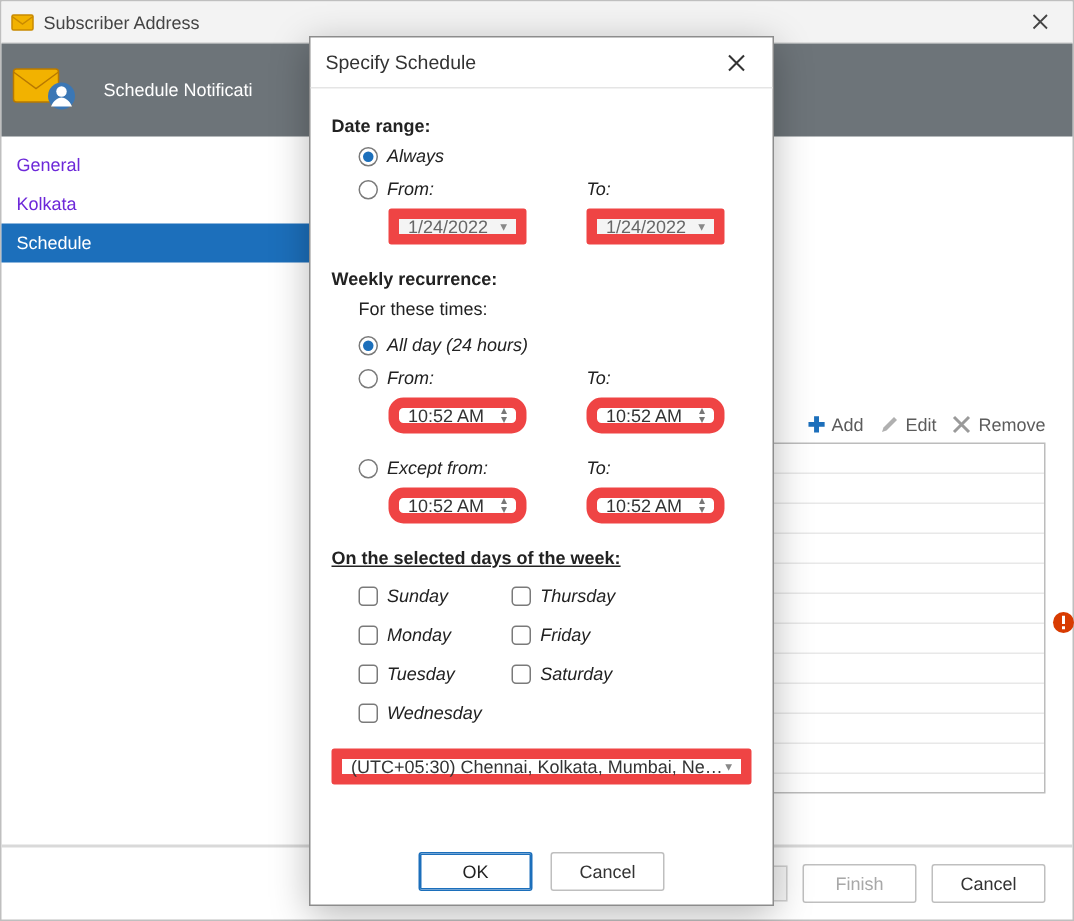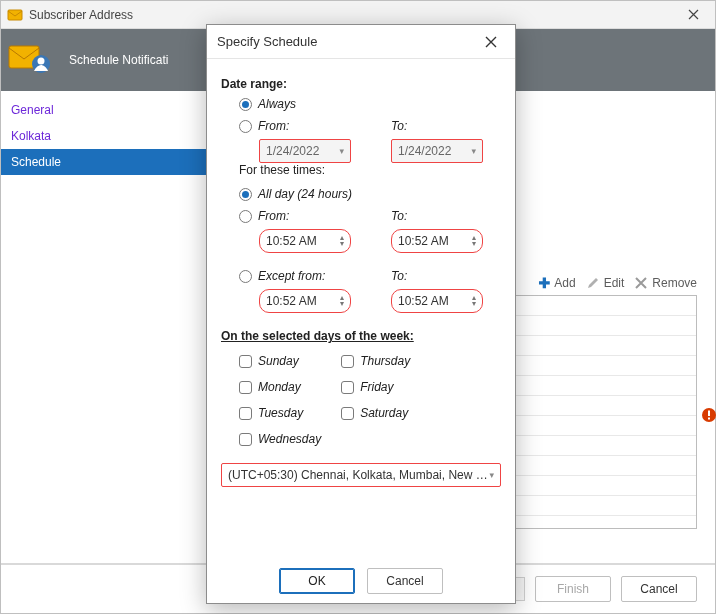--- a/index.html
+++ b/index.html
@@ -32,21 +32,21 @@
   .modal .mtitle{height:34px;display:flex;align-items:center;padding:0 10px;border-bottom:1px solid #e5e5e5;}
   .modal .mtitle .mt{font-size:13px;color:#333;}
   .modal .mtitle .x{margin-left:auto;width:28px;height:28px;display:flex;align-items:center;justify-content:center;}
   .mbody{flex:1;padding:10px 14px;color:#222;overflow:hidden;}
   .mbody h4{margin:8px 0 6px;font-size:12px;font-weight:bold;}
   .indent{margin-left:18px;}
   .rrow{display:flex;align-items:center;gap:6px;margin:4px 0;font-style:italic;}
   .radio{width:13px;height:13px;border:1px solid #7a7a7a;border-radius:50%;display:inline-flex;align-items:center;justify-content:center;background:#fff;}
   .radio.sel::after{content:"";width:7px;height:7px;border-radius:50%;background:#1c6fbb;}
   .chk{width:13px;height:13px;border:1px solid #7a7a7a;border-radius:3px;display:inline-block;background:#fff;}
-  .datebox,.timebox,.combo{height:24px;border:1px solid #ef4444;background:#f4f4f4;display:inline-flex;align-items:center;padding:0 6px;color:#666;border-radius:2px;}
+  .datebox,.timebox,.combo{height:24px;border:7px solid #ef4444;background:#f4f4f4;display:inline-flex;align-items:center;padding:0 6px;color:#666;border-radius:2px;}
   .combo{background:#fff;color:#333;}
   .datebox{width:92px;justify-content:space-between;}
   .timebox{width:92px;justify-content:space-between;background:#fff;color:#333;border-radius:10px;}
   .spin{display:flex;flex-direction:column;line-height:6px;color:#777;}
   .spin span{font-size:8px;}
   .caret{font-size:9px;color:#888;}
   .pair{display:flex;gap:40px;margin-top:2px;}
   .col{display:flex;flex-direction:column;gap:2px;}
   .days{display:flex;gap:20px;margin-top:6px;}
   .days .col .rrow{margin:5px 0;}
@@ -178,20 +178,21 @@
               <span>To:</span>
             </div>
           <div class="datebox">
             <span>1/24/2022</span>
               <span class="caret">▾</span>
           </div>
         </div>
       </div>
     </div>
 
+    <h4 style="margin-top:16px;">Weekly recurrence:</h4>
     <div class="indent">
       <div>For these times:</div>
       <div class="rrow" style="margin-top:10px;">
         <span class="radio sel"></span>
         <span>All day (24 hours)</span>
       </div>
 
       <div class="pair">
         <div class="col">
           <div class="rrow">

